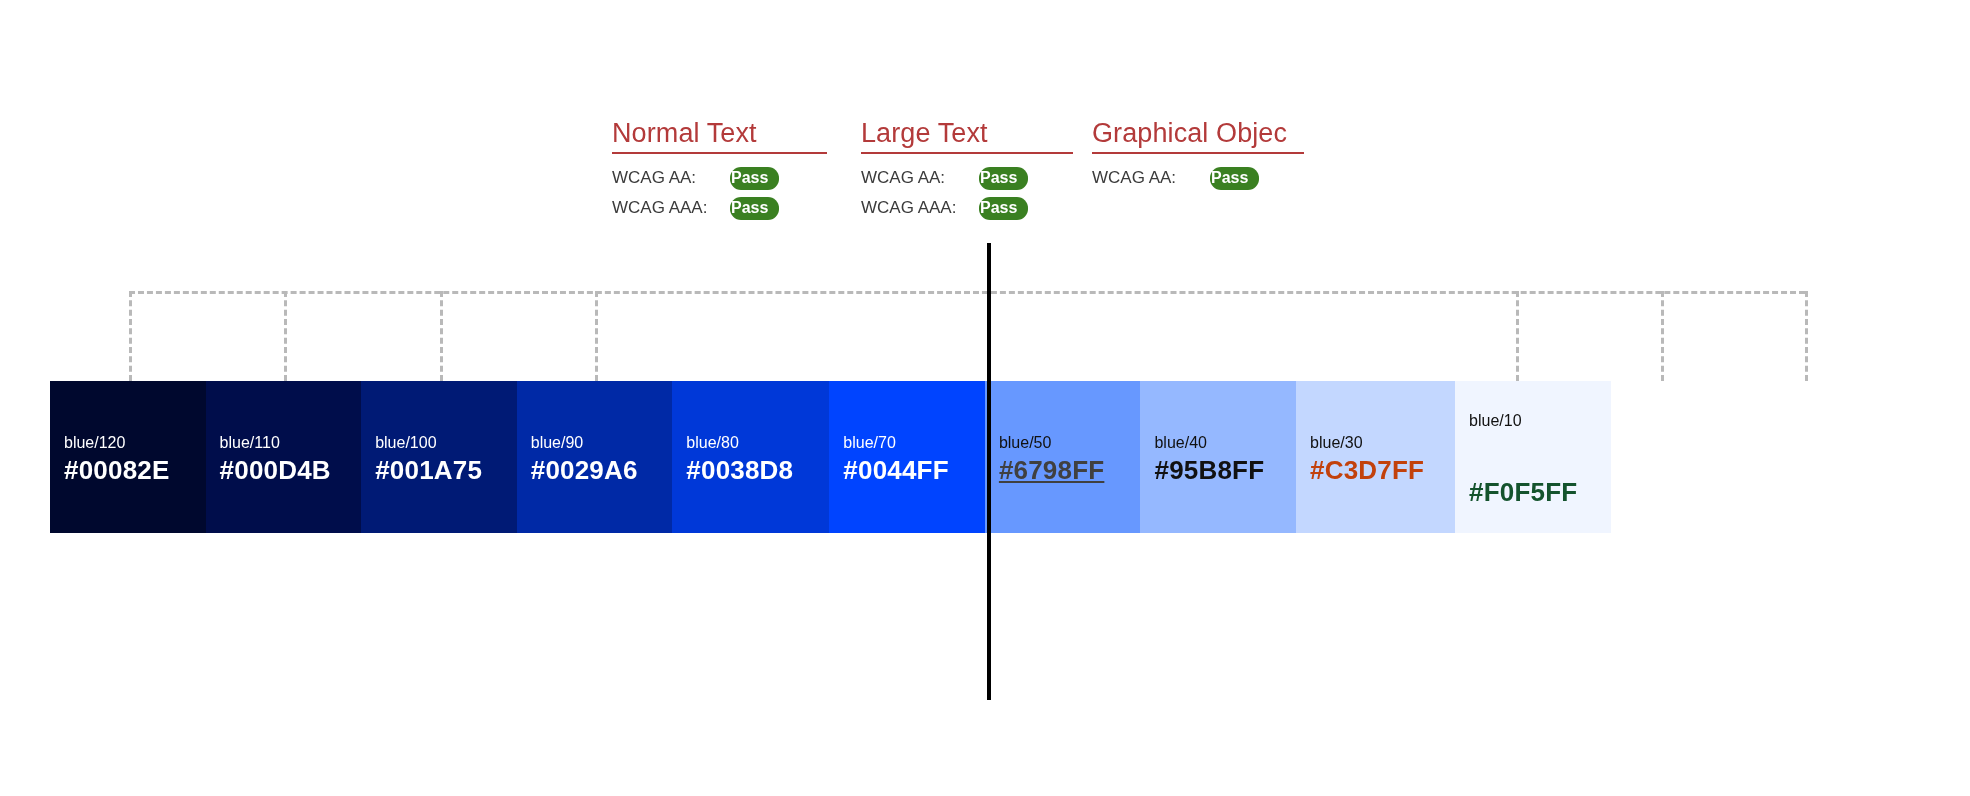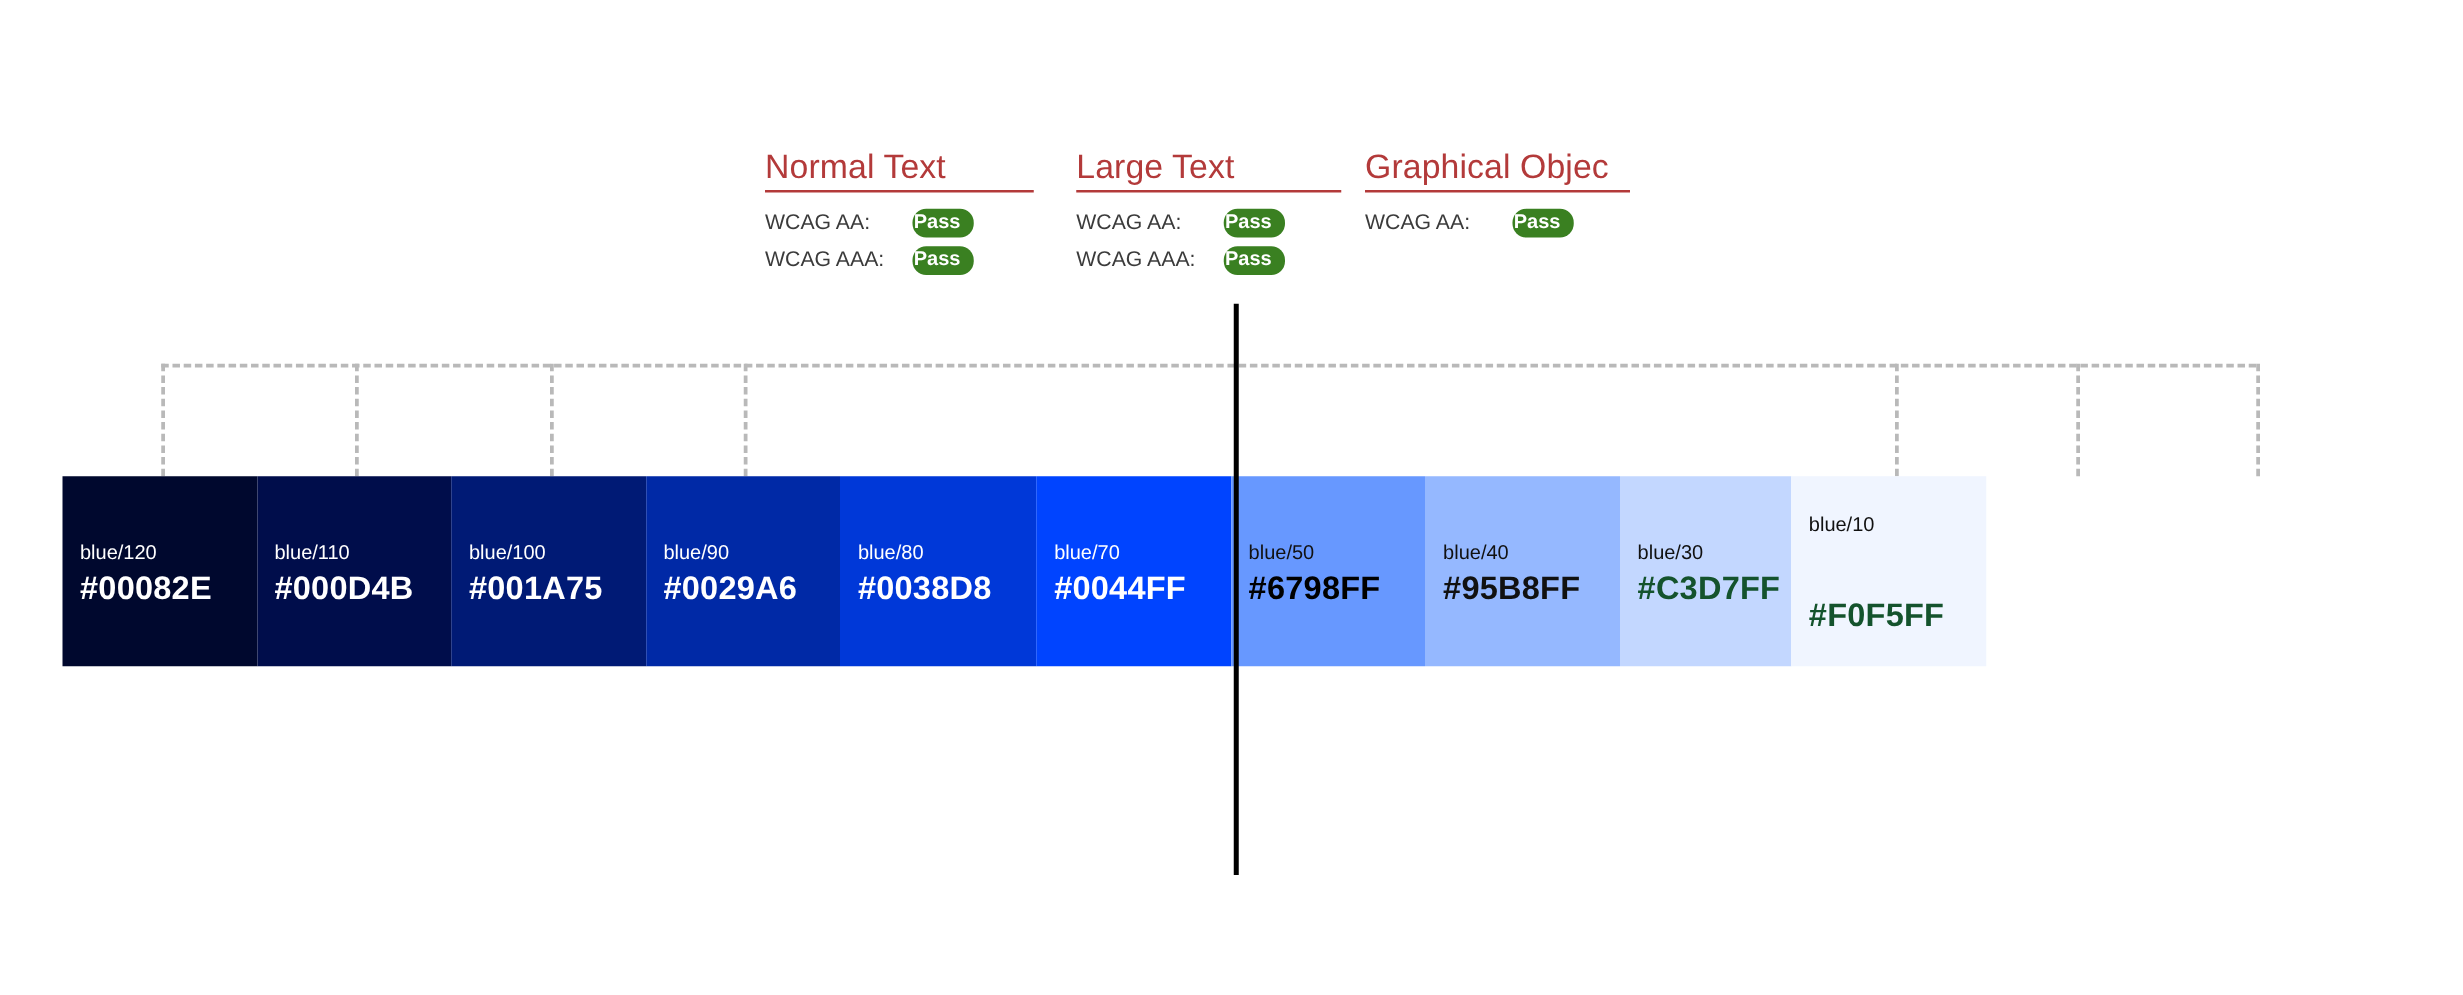--- a/index.html
+++ b/index.html
@@ -178,29 +178,29 @@
       <div class="swatch" style="width: 157px; background: rgb(0, 56, 216);">
         <div class="swatch-name" style="color: rgb(255, 255, 255);">blue/80</div>
         <div class="swatch-hex" style="color: rgb(255, 255, 255);">#0038D8</div>
       </div>
       <div class="swatch" style="width: 155.583px; background: rgb(0, 68, 255);">
         <div class="swatch-name" style="color: rgb(255, 255, 255);">blue/70</div>
         <div class="swatch-hex" style="color: rgb(255, 255, 255);">#0044FF</div>
       </div>
       <div class="swatch" style="width: 155.583px; background: rgb(103, 152, 255);">
         <div class="swatch-name" style="color: rgb(17, 17, 17);">blue/50</div>
-        <div class="swatch-hex" style="color: #000000;">#6798FF</div>
+        <div class="swatch-hex" style="color: #404040; text-decoration: underline;">#6798FF</div>
       </div>
       <div class="swatch" style="width: 155.583px; background: rgb(149, 184, 255);">
         <div class="swatch-name" style="color: rgb(17, 17, 17);">blue/40</div>
         <div class="swatch-hex" style="color: rgb(17, 17, 17);">#95B8FF</div>
       </div>
-      <div class="swatch" style="width: 137px; background: rgb(195, 215, 255);">
+      <div class="swatch" style="width: 159px; background: rgb(195, 215, 255);">
         <div class="swatch-name" style="color: rgb(17, 17, 17);">blue/30</div>
-        <div class="swatch-hex" style="color: #14532d;">#C3D7FF</div>
+        <div class="swatch-hex" style="color: #c2410c;">#C3D7FF</div>
       </div>
       <div class="swatch" style="width: 155.583px; background: rgb(240, 245, 255);">
         <div class="swatch-name" style="color: rgb(17, 17, 17);">blue/10</div>
         <div class="swatch-hex" style="color: #14532d; margin-top: 47px;">#F0F5FF</div>
       </div>
     </div>
 
 </div>
 
 </body></html>

